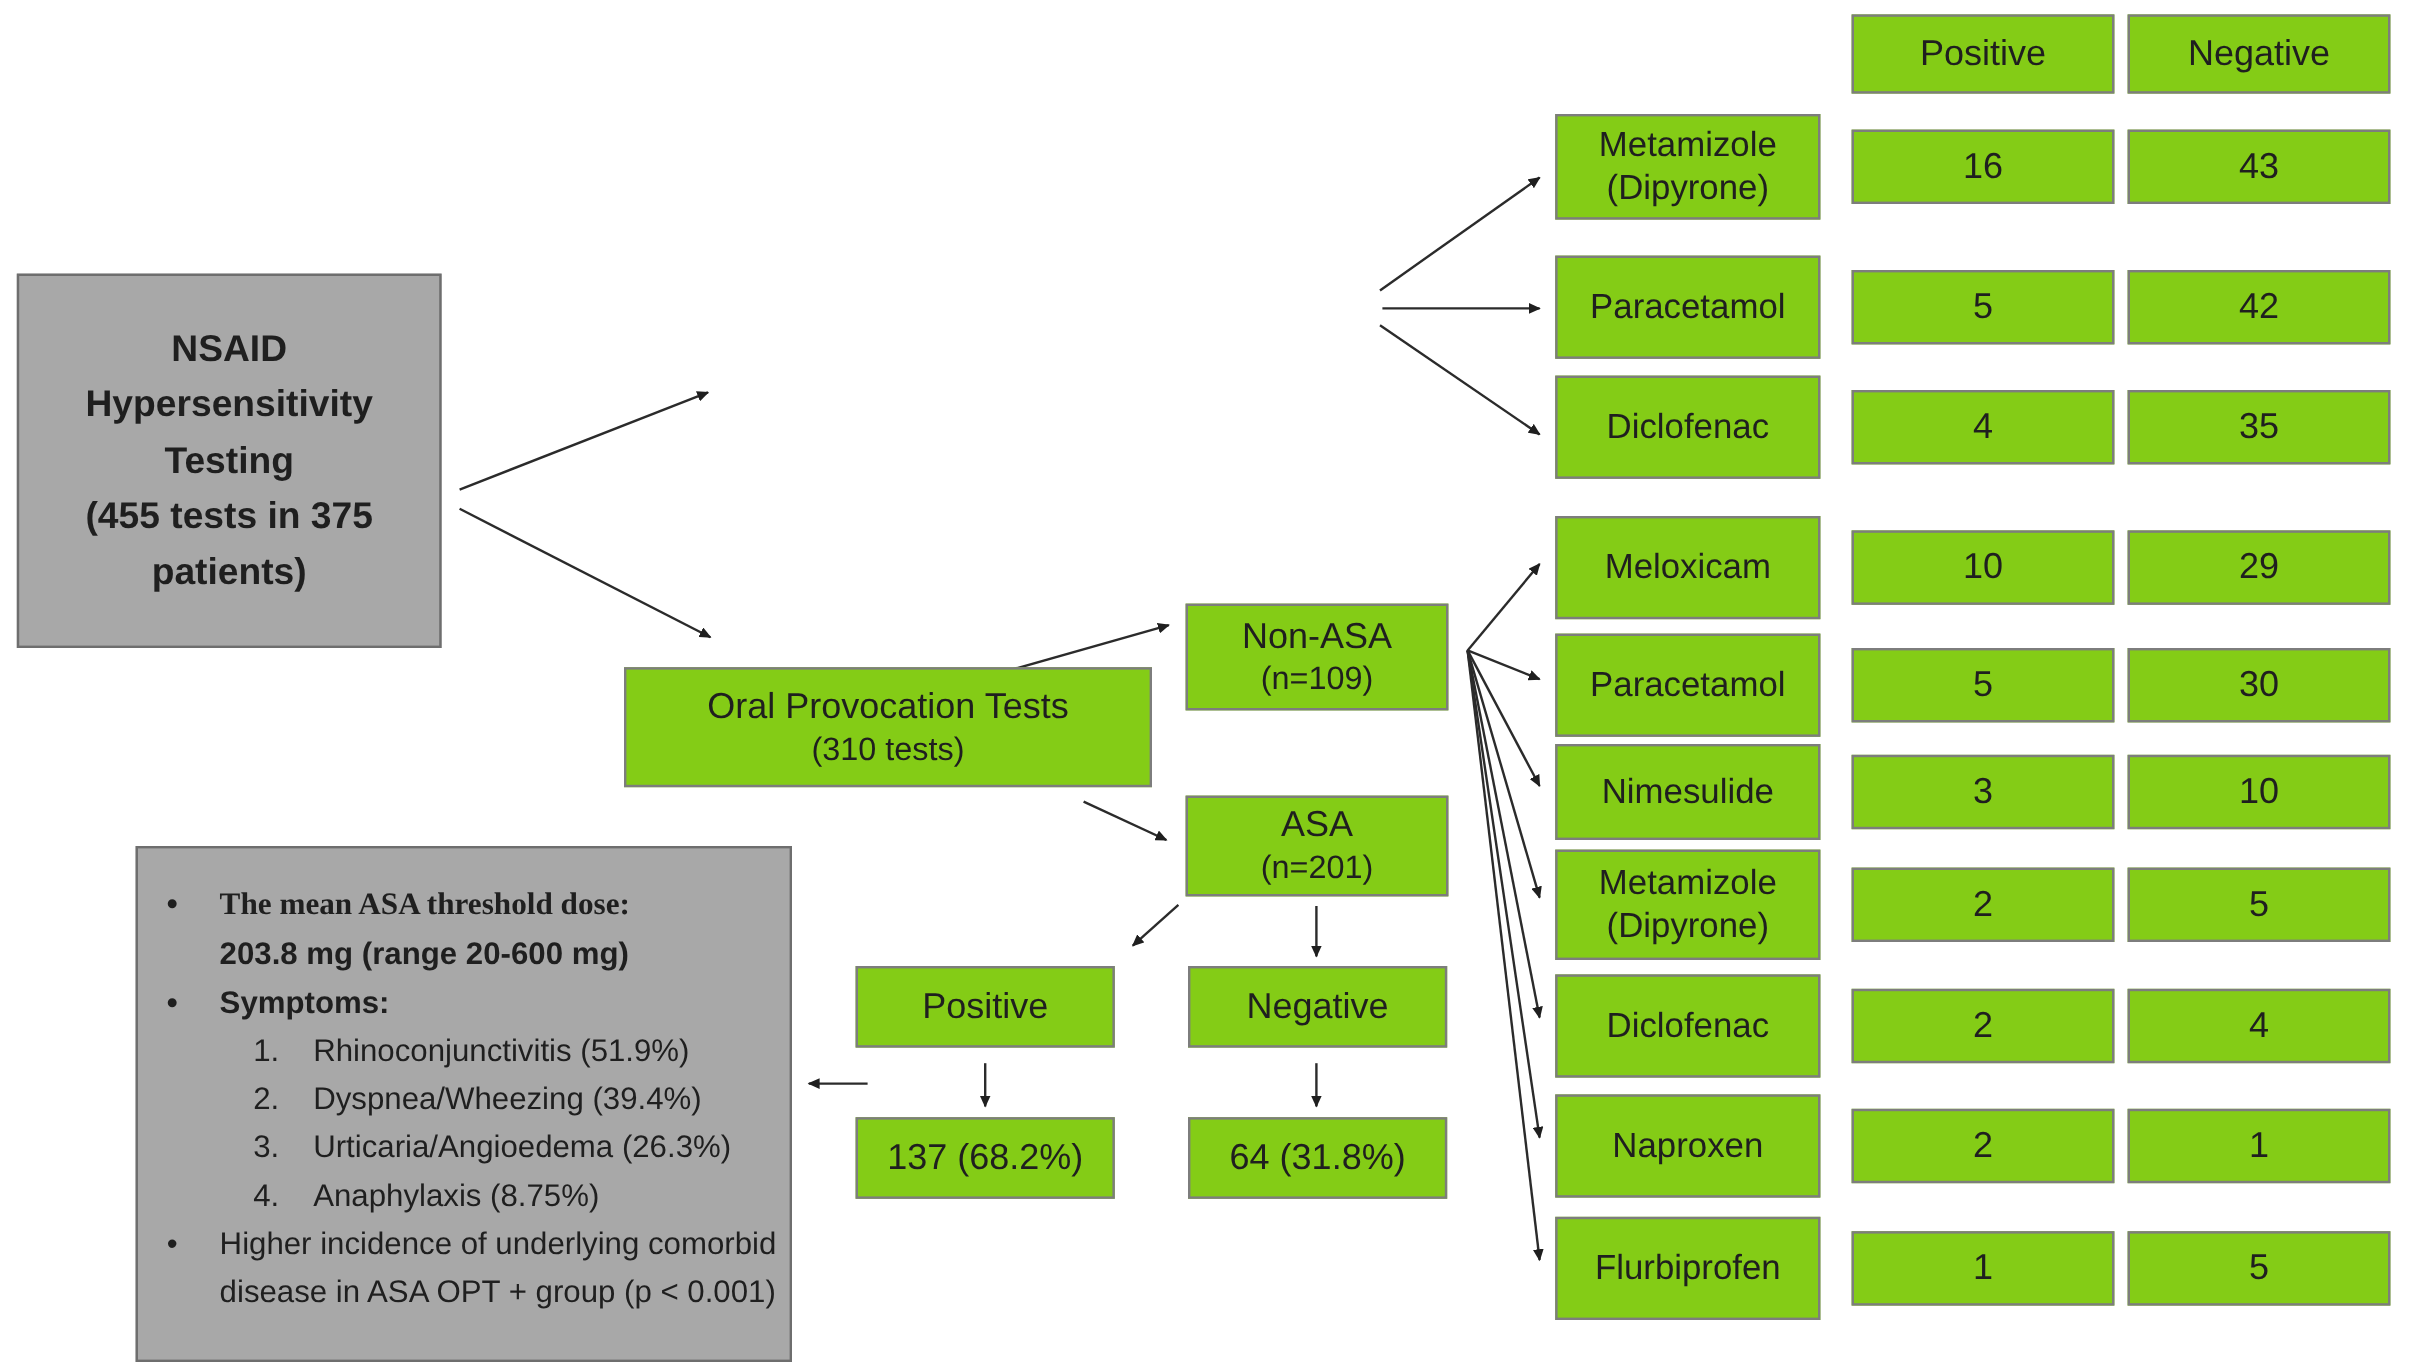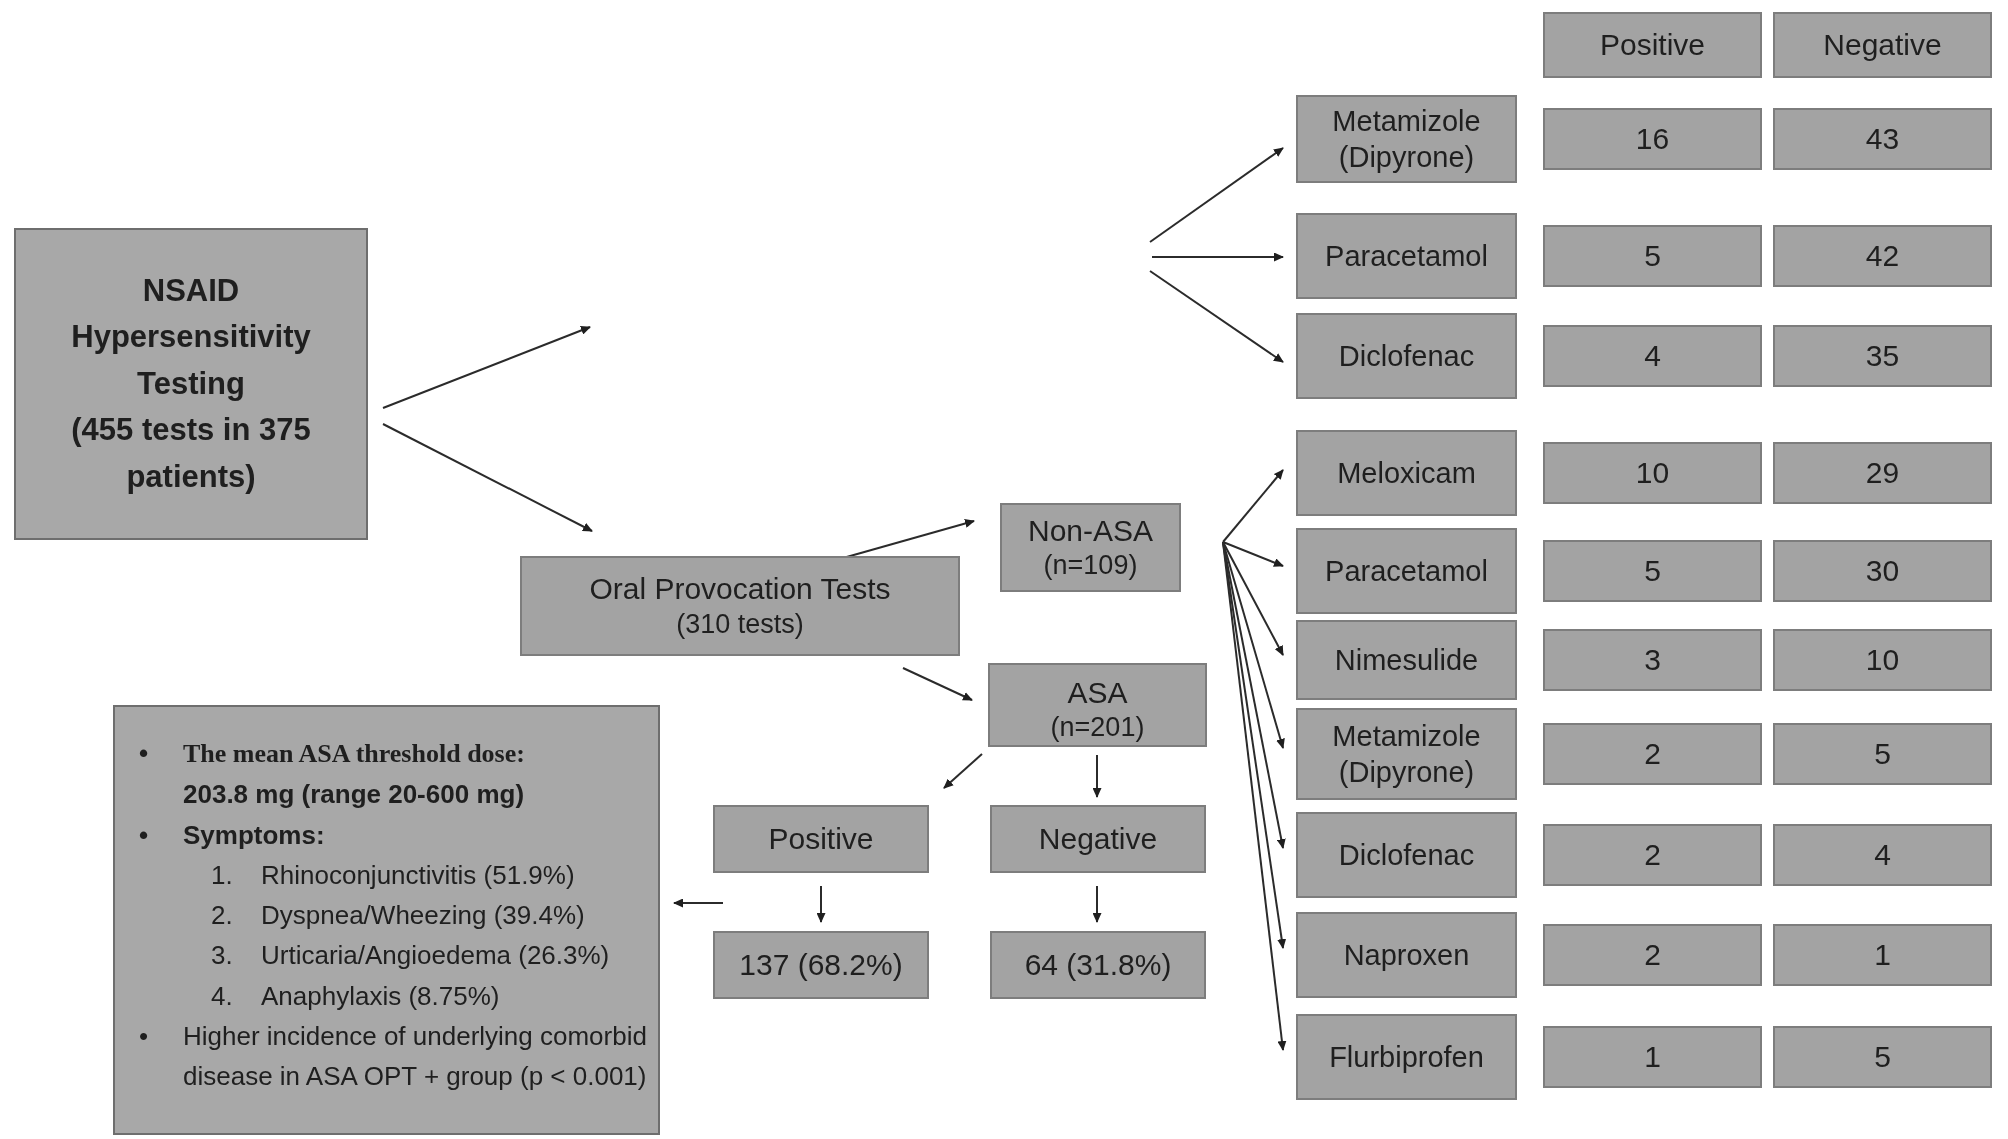--- a/index.html
+++ b/index.html
@@ -1,34 +1,34 @@
 <!DOCTYPE html>
 <html><head>
 <meta charset="utf-8">
 <style>
   html,body{margin:0;padding:0;background:#ffffff;}
   #canvas{
     position:relative;width:2008px;height:1139px;background:#ffffff;overflow:hidden;
     font-family:"Liberation Sans","DejaVu Sans",sans-serif;color:#1f1f1f;
   }
   .box{
-    position:absolute;background:#a3a3a3;border:2px solid #7d7d7d;
+    position:absolute;background:#84cc16;border:2px solid #7d7d7d;
     display:flex;flex-direction:column;align-items:center;justify-content:center;
     text-align:center;box-sizing:border-box;line-height:1.25;
   }
   .gray{background:#a8a8a8;border-color:#6e6e6e;}
   .t-main{font-size:30px;}
   .t-sub{font-size:27px;}
   
   #root-box{left:14px;top:228px;width:354px;height:312px;font-weight:bold;font-size:31px;line-height:1.5;padding:0 7px;}
   
   #skin-box{left:520px;top:196px;width:603px;height:104px;}
   #opt-box{left:520px;top:556px;width:440px;height:100px;}
-  #nonasa-box{left:988px;top:503px;width:181px;height:89px;margin-left:12px;}
-  #asa-box{left:988px;top:663px;width:219px;height:84px;justify-content:flex-end;}
+  #nonasa-box{left:988px;top:503px;width:219px;height:89px;}
+  #asa-box{left:988px;top:663px;width:219px;height:84px;}
   #asa-pos-box{left:713px;top:805px;width:216px;height:68px;font-size:30px;}
   #asa-neg-box{left:990px;top:805px;width:216px;height:68px;font-size:30px;}
   #asa-pos-val{left:713px;top:931px;width:216px;height:68px;font-size:30px;}
   #asa-neg-val{left:990px;top:931px;width:216px;height:68px;font-size:30px;}
   
   #hdr-pos{left:1543px;top:12px;width:219px;height:66px;font-size:30px;}
   #hdr-neg{left:1773px;top:12px;width:219px;height:66px;font-size:30px;}
   .trow{position:absolute;left:1296px;width:712px;}
   .trow .drug{left:0;top:0;width:221px;height:100%;font-size:29px;padding:0 21px;}
   .trow .val{width:219px;height:62px;top:50%;transform:translateY(-50%);font-size:30px;}

